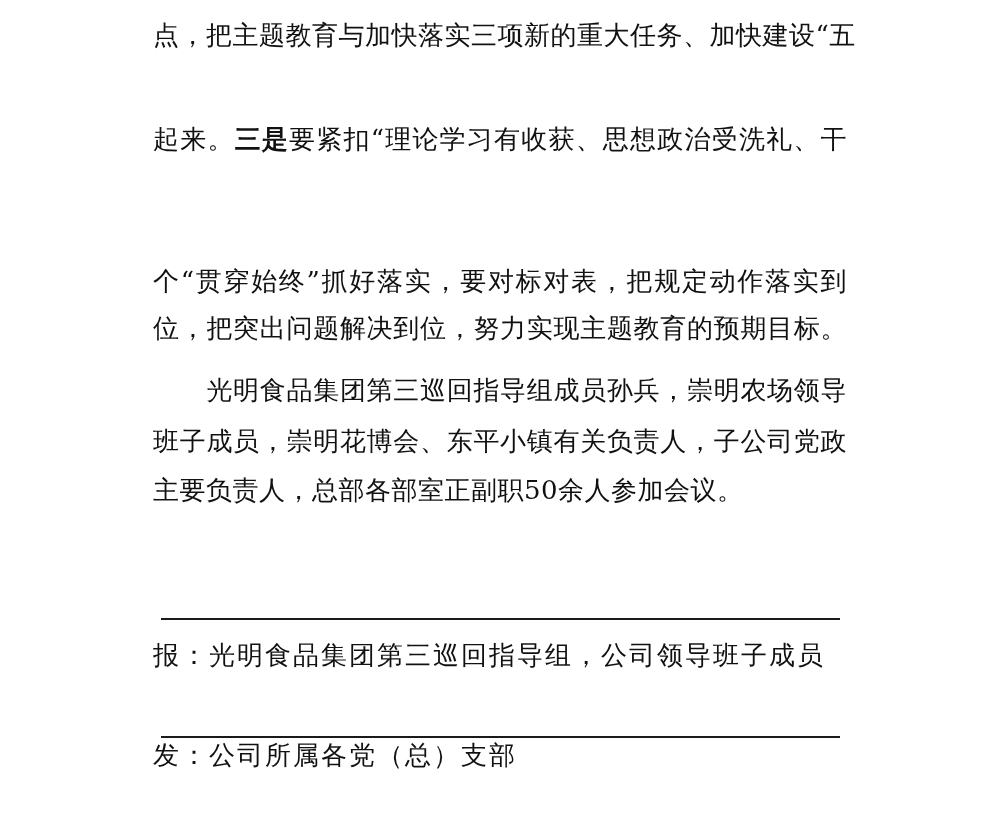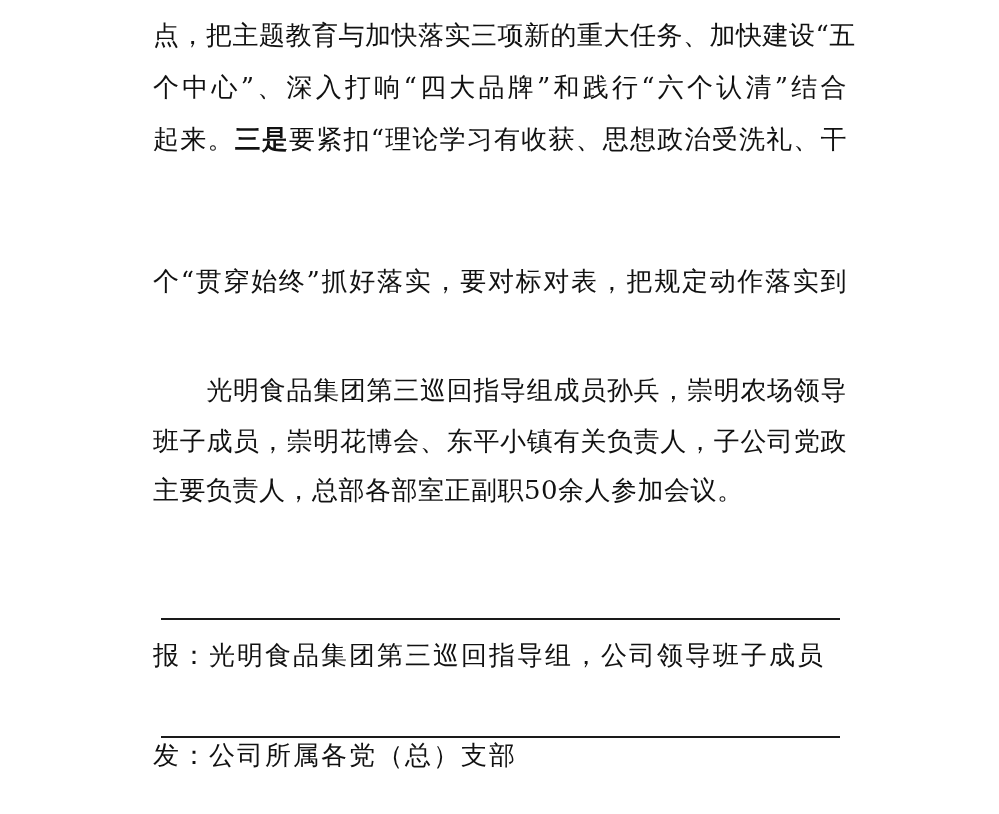--- a/index.html
+++ b/index.html
@@ -49,28 +49,28 @@
     }
   </style>
 </head>
 <body>
 
 <div class="page">
 
   <div class="line justify" style="top:8px;">
     <span>点，把主题教育与加快落实三项新的重大任务、加快建设“五</span>
   </div>
-  <div class="line justify" style="top:60px;">
-    <span>个中心”、深入打响“四大品牌”和践行“六个认清”结合</span>
-  </div>
   <div class="line justify" style="top:112px;">
     <span>起来。</span><span class="bold">三是</span><span>要紧扣“理论学习有收获、思想政治受洗礼、干</span>
   </div>
   <div class="line justify" style="top:254px;">
     <span>个“贯穿始终”抓好落实，要对标对表，把规定动作落实到</span>
+  </div>
+  <div class="line justify" style="top:301px;">
+    <span>位，把突出问题解决到位，努力实现主题教育的预期目标。</span>
   </div>
 
   <div class="line justify" style="top:363px;">
     <span>　　光明食品集团第三巡回指导组成员孙兵，崇明农场领导</span>
   </div>
   <div class="line justify" style="top:414px;">
     <span>班子成员，崇明花博会、东平小镇有关负责人，子公司党政</span>
   </div>
   <div class="line" style="top:463px;">
     <span>主要负责人，总部各部室正副职50余人参加会议。</span>

